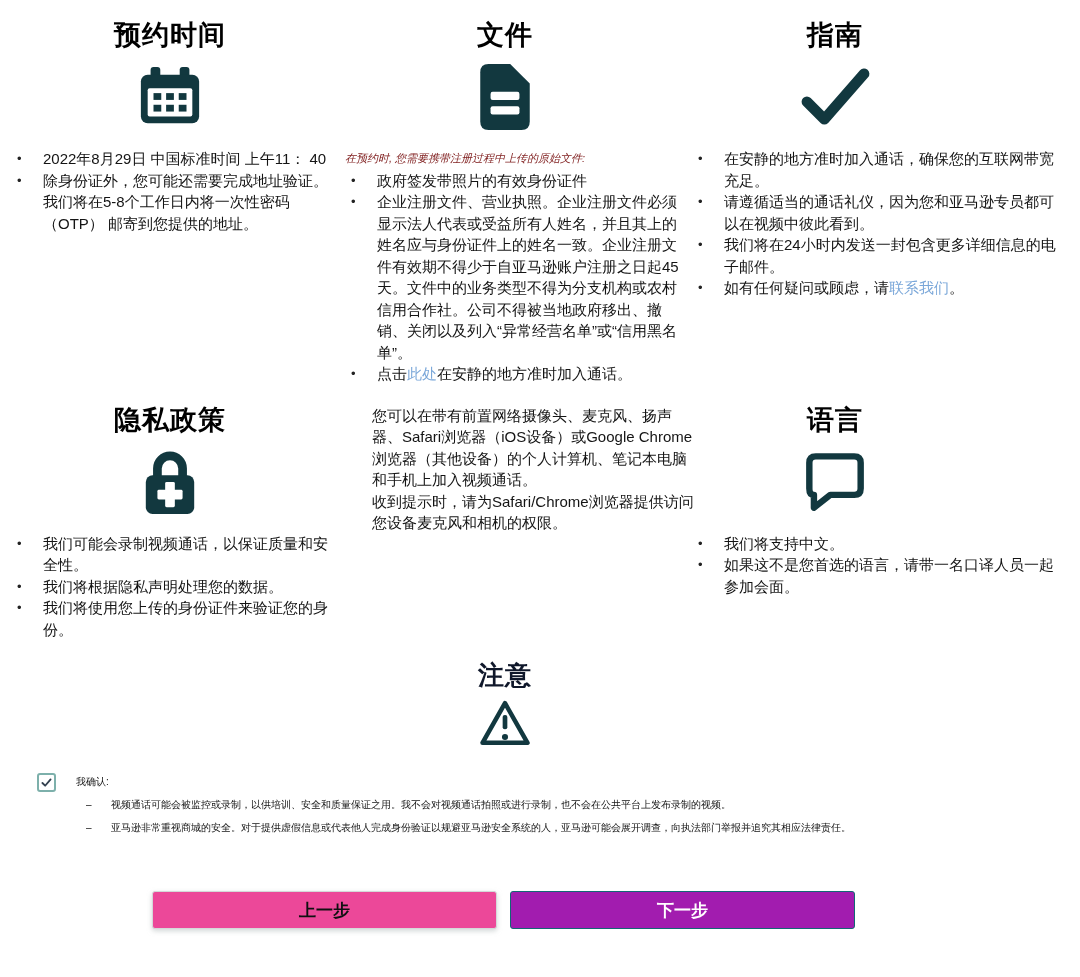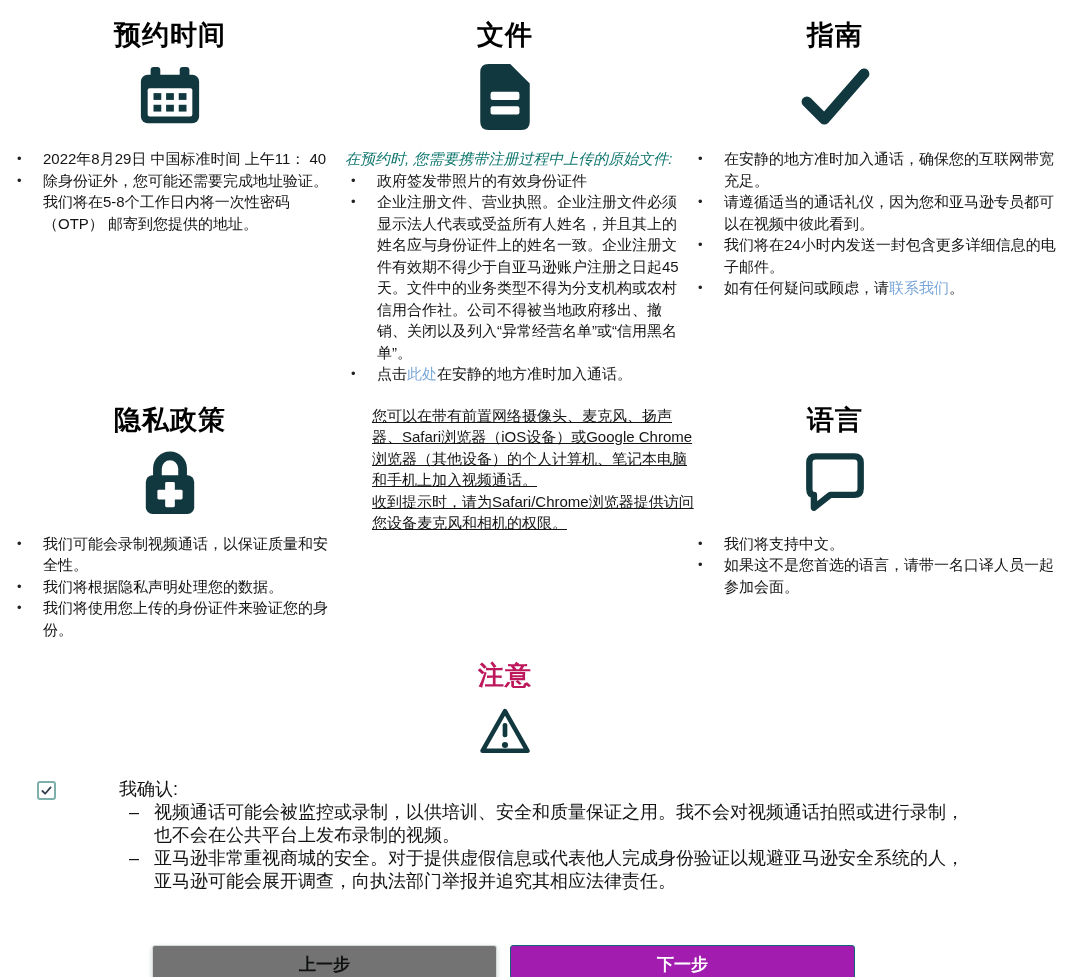--- a/index.html
+++ b/index.html
@@ -15,58 +15,58 @@
 
   .section h2 {
     margin:0; text-align:center; font-size:27px; line-height:30px;
     font-weight:800; color:#000; letter-spacing:1px;
   }
   .col-1 .head { width:340px; }
   .col-2 .head { width:330px; }
   .col-3 .head { width:300px; }
   .icon-wrap { height:86px; display:flex; align-items:center; justify-content:center; margin:4px 0 8px; }
 
-  .intro { font-style:italic; font-size:15px; line-height:21.5px; margin:0 0 0 5px; color:#0f766e; }
+  .intro { font-style:italic; font-size:11px; line-height:21.5px; margin:0 0 0 5px; color:#7f1d1d; }
 
   ul.items { list-style:none; margin:0; padding:0; font-size:15px; line-height:21.5px; color:#141414; }
   ul.items li { display:flex; }
   .marker { flex:0 0 26px; text-align:left; padding-left:5px; font-size:13px; color:#222; }
   .li-body { flex:1 1 auto; }
   .col-1 .items { margin:0 8px 0 12px; }
   .col-2 .items { margin:0 2px 0 6px; }
   .col-3 .items { margin:0 16px 0 8px; }
 
-  .paras { margin:0 0 0 32px; font-size:15px; line-height:21.5px; color:#141414; width:322px;text-decoration:underline; }
+  .paras { margin:0 0 0 32px; font-size:15px; line-height:21.5px; color:#141414; width:322px; }
   .paras p { margin:0; }
 
   a.link, span.link { color:#7aa7d9; text-decoration:none; cursor:pointer;text-align:center; }
 
   .notice { width:220px; margin:20px 0 0 395px; text-align:center; }
-  .notice h2 { margin:12px; font-size:26px; line-height:30px; font-weight:800; color:#be185d; letter-spacing:1px; }
+  .notice h2 { margin:4px; font-size:26px; line-height:30px; font-weight:800; color:#0f172a; letter-spacing:1px; }
   .notice .icon-wrap { height:58px; margin:4px 0 0; }
 
-  .confirm { display:flex; margin:18px 30px 16px 37px; font-size:18px; line-height:23px; color:#141414;gap:43px; }
+  .confirm { display:flex; margin:18px 30px 16px 37px; font-size:10px; line-height:23px; color:#141414; }
   .checkbox {
     flex:0 0 auto; width:15px; height:15px; border:2px solid #7db0ab; border-radius:3px;
     margin:3px 20px 0 0; background:#fff; display:flex; align-items:center; justify-content:center;
     cursor:pointer;
   }
   .confirm-body { flex:1 1 auto; }
   .confirm-label { margin:0; }
   .dash-items { margin-left:10px; }
   .dash-item { display:flex; }
   .dash { flex:0 0 25px; }
   .dash-body { flex:1 1 auto; }
 
   .btn-row { display:flex; gap:13px; margin:52px 0 0 152px; }
   .btn {
     width:345px; height:38px; box-sizing:border-box; display:flex; align-items:center; justify-content:center;
     font-size:17px; font-weight:700; border-radius:3px; cursor:pointer; user-select:none;
   }
-  .btn-prev { background:#737373; color:#0f1111; border:1px solid #d5d9d9; box-shadow:0 2px 5px rgba(180,188,188,.6); }
+  .btn-prev { background:#ec4899; color:#0f1111; border:1px solid #d5d9d9; box-shadow:0 2px 5px rgba(180,188,188,.6); }
   .btn-next { background:#a21caf; color:#ffffff; border:1px solid #116874; }
 
   svg .ink { fill:#12383f; }
   svg .ink-stroke { stroke:#12383f; fill:none; }
 </style>
 </head>
 <body>
 
 <div class="page">
 

